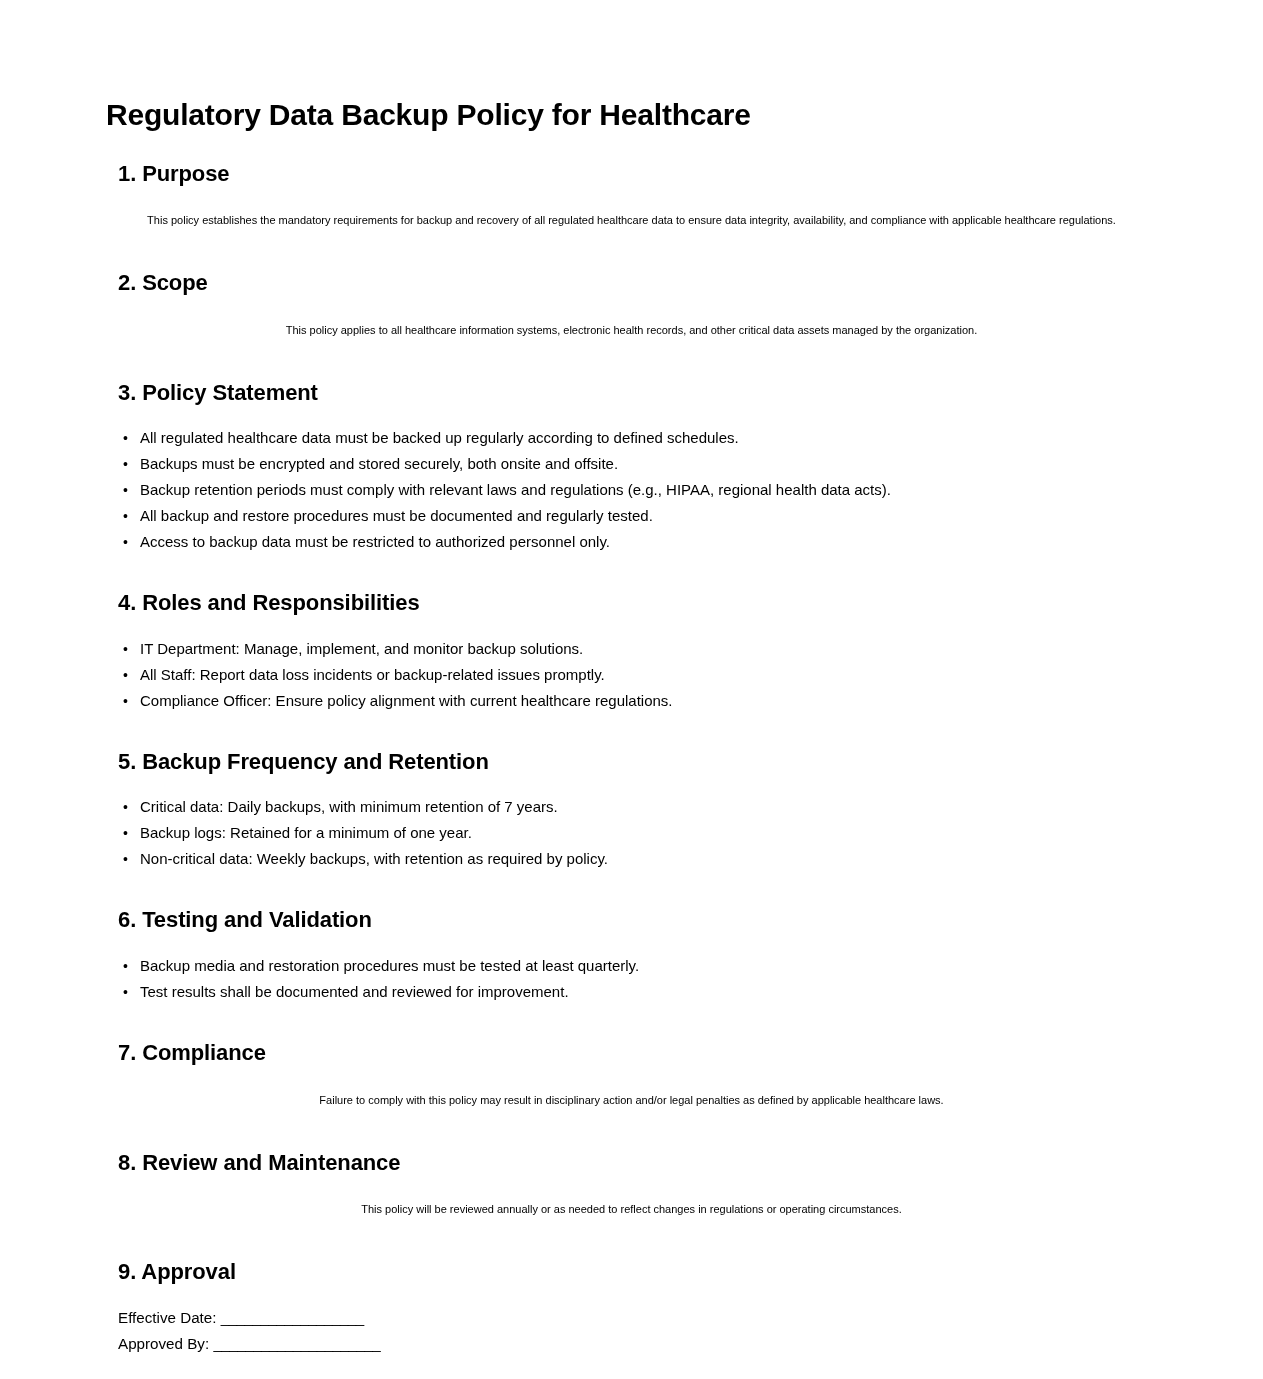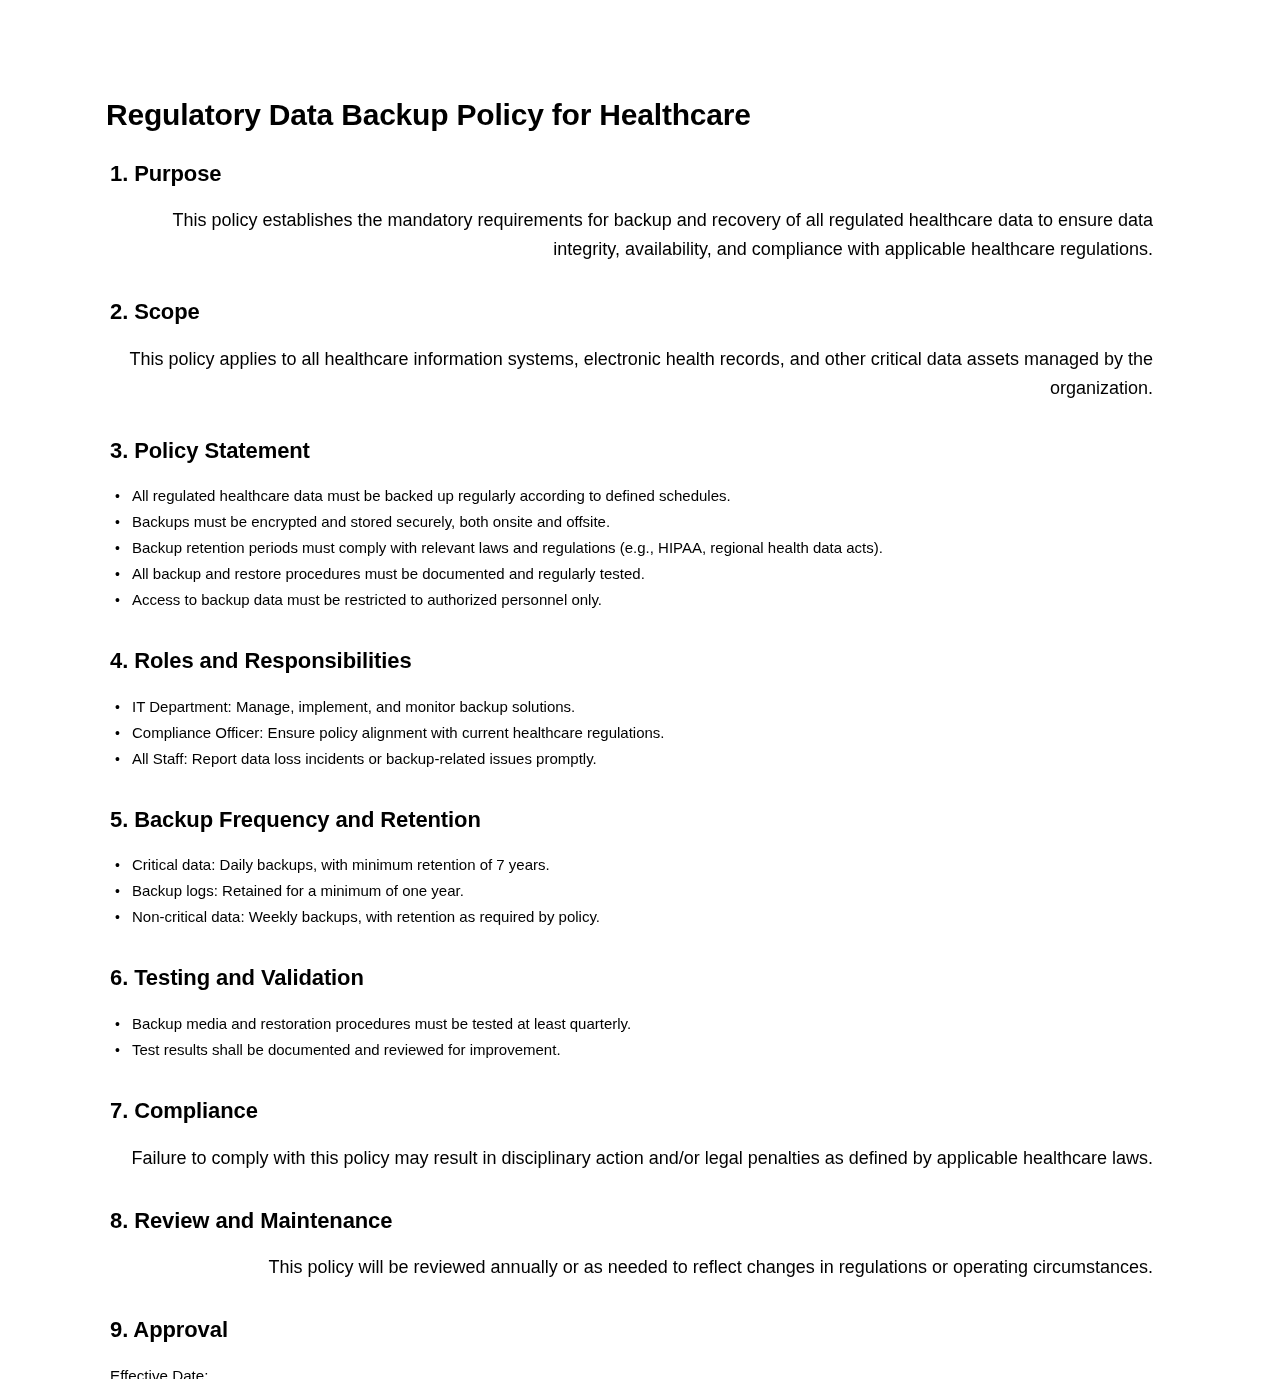--- a/index.html
+++ b/index.html
@@ -23,38 +23,38 @@
     background: #ffffff;
   }
   .doc-title {
     font-size: 30px;
     font-weight: bold;
     line-height: 1.25;
     margin: 0 0 26px 0;
     letter-spacing: -0.2px;
   }
   .section {
-    margin: 4px;
+    margin: 12px;
   }
   .section-heading {
     font-size: 22px;
     font-weight: bold;
     line-height: 1.3;
     margin: 34px 0 0 0;
     letter-spacing: -0.1px;
   }
   .section:first-of-type > .section-heading {
     margin-top: 0;
   }
   .para {
-    font-size: 18px;
+    font-size: 11px;
     line-height: 29px;
     margin: 18px 0 0 0;
     max-width: 1055px;
-    text-align: right;
+    text-align: center;
   }
   ul.bullets {
     list-style: none;
     margin: 18px 0 0 0;
     padding: 0;
   }
   ul.bullets > li {
     position: relative;
     font-size: 15px;
     line-height: 26px;
@@ -108,22 +108,22 @@
           <li><span class="lead"></span><span class="body">Backups must be encrypted and stored securely, both onsite and offsite.</span></li>
           <li><span class="lead"></span><span class="body">Backup retention periods must comply with relevant laws and regulations (e.g., HIPAA, regional health data acts).</span></li>
           <li><span class="lead"></span><span class="body">All backup and restore procedures must be documented and regularly tested.</span></li>
           <li><span class="lead"></span><span class="body">Access to backup data must be restricted to authorized personnel only.</span></li>
         </ul>
       </section>
       <section class="section">
         <h2 class="section-heading">4. Roles and Responsibilities</h2>
         <ul class="bullets">
           <li><span class="lead">IT Department:</span><span class="body"> Manage, implement, and monitor backup solutions.</span></li>
+          <li><span class="lead">All Staff:</span><span class="body"> Report data loss incidents or backup-related issues promptly.</span></li>
           <li><span class="lead">Compliance Officer:</span><span class="body"> Ensure policy alignment with current healthcare regulations.</span></li>
-          <li><span class="lead">All Staff:</span><span class="body"> Report data loss incidents or backup-related issues promptly.</span></li>
         </ul>
       </section>
       <section class="section">
         <h2 class="section-heading">5. Backup Frequency and Retention</h2>
         <ul class="bullets">
           <li><span class="lead">Critical data:</span><span class="body"> Daily backups, with minimum retention of 7 years.</span></li>
           <li><span class="lead">Backup logs:</span><span class="body"> Retained for a minimum of one year.</span></li>
           <li><span class="lead">Non-critical data:</span><span class="body"> Weekly backups, with retention as required by policy.</span></li>
         </ul>
       </section>

